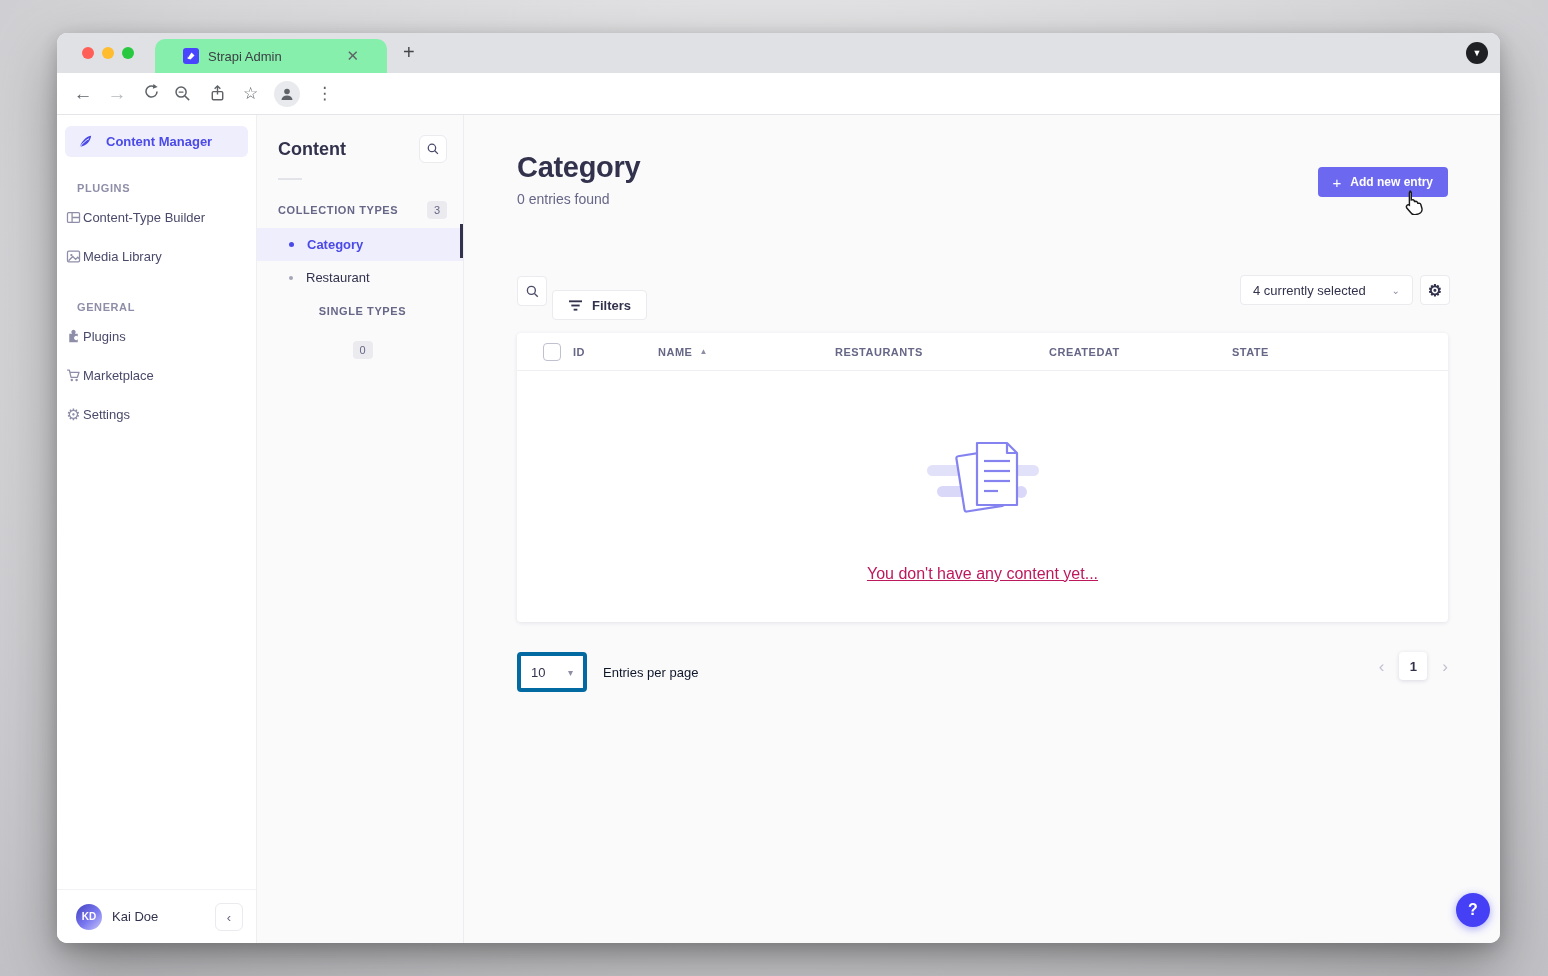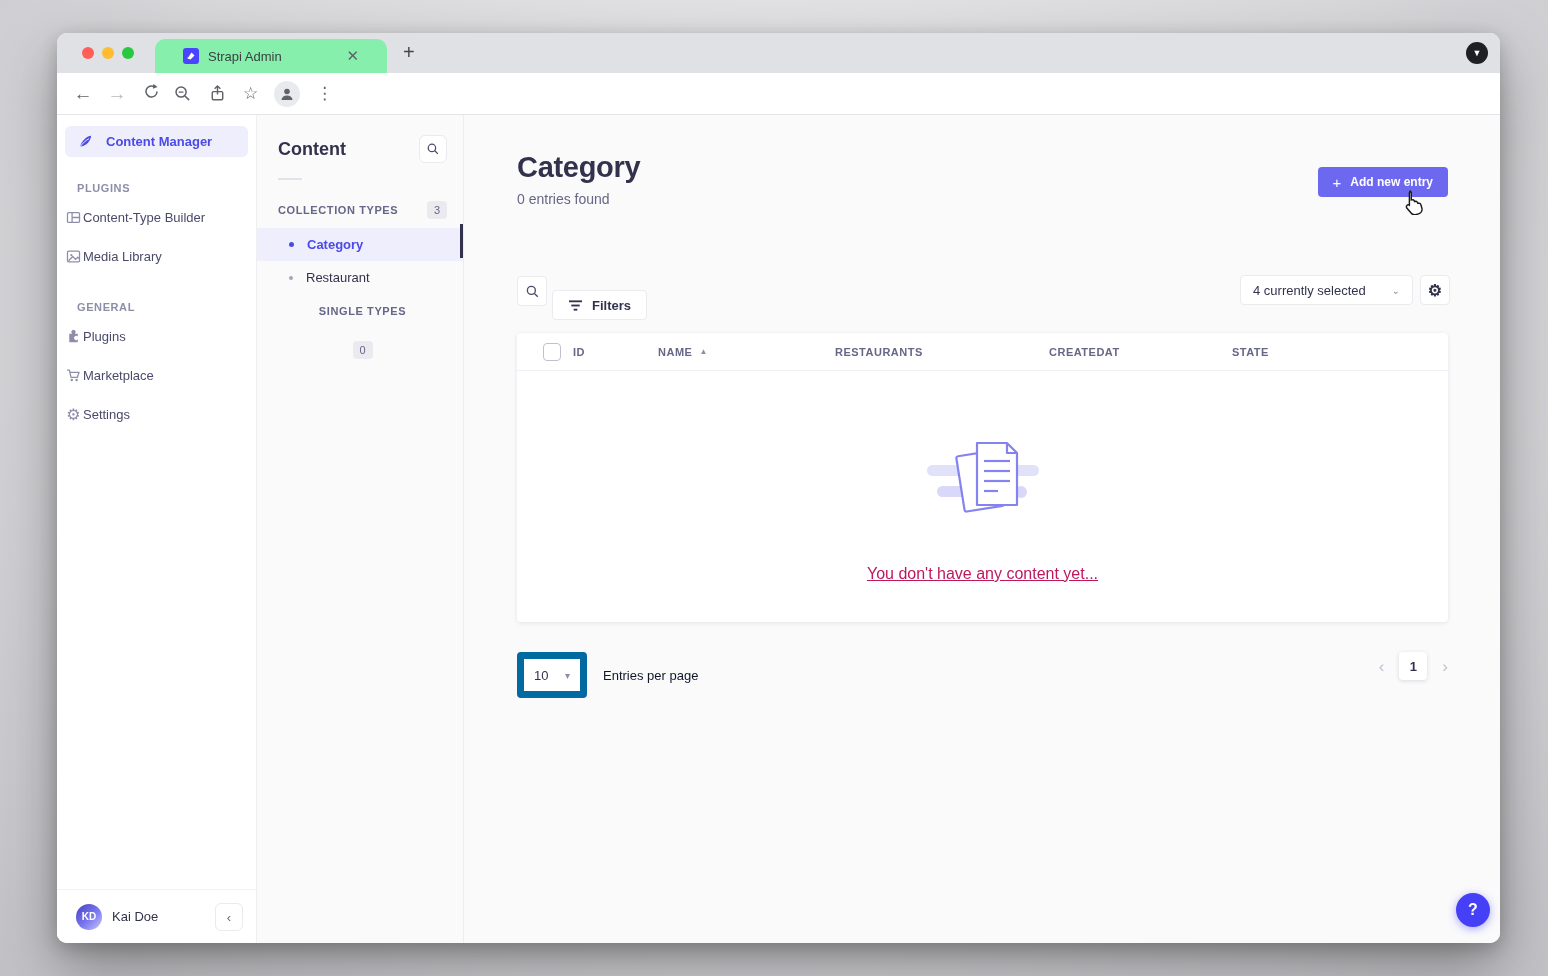--- a/index.html
+++ b/index.html
@@ -122,21 +122,21 @@
     background:#fff; border-radius:4px; box-shadow:0 1px 4px rgba(33,33,82,.1);
   }
   .thead { display:grid; grid-template-columns:56px 85px 177px 214px 183px 1fr; align-items:center; height:37px; }
   .th { font-size:11px; font-weight:bold; letter-spacing:.5px; color:#666687; display:flex; align-items:center; gap:7px; }
   .checkbox { width:18px; height:18px; border:1px solid #c0c0cf; border-radius:4px; background:#fff; margin-left:26px; }
   .sort-caret { font-size:8px; color:#8e8ea9; }
   .thead-divider { height:1px; background:#f0f0f4; }
   .empty-wrap { display:flex; flex-direction:column; align-items:center; padding-top:60px; }
   .empty-text { font-size:16px; color:#be185d; margin-top:38px;text-decoration:underline; }
   .pager-left { position:absolute; left:53px; top:537px; display:flex; align-items:center; gap:16px; }
-  .psize { width:70px; height:28px; background:#fff; border:7px solid #0369a1; border-radius:4px; display:flex; align-items:center; justify-content:space-between; padding:16px 10px; font-size:13px; color:#32324d; }
+  .psize { width:70px; height:28px; background:#fff; border:4px solid #0369a1; border-radius:4px; display:flex; align-items:center; justify-content:space-between; padding:16px 10px; font-size:13px; color:#32324d; }
   .pager-label { font-size:13px; color:#0f172a; }
   .pager-right { position:absolute; right:52px; top:537px; display:flex; align-items:center; gap:15px; }
   .pg-arrow { color:#c0c0cf; font-size:17px; line-height:1; }
   .pg-num { width:28px; height:28px; background:#fff; border-radius:4px; box-shadow:0 1px 4px rgba(33,33,82,.15); display:flex; align-items:center; justify-content:center; font-size:13px; font-weight:bold; color:#32324d; }
   .help-btn {
     position:absolute; right:10px; bottom:16px; width:34px; height:34px; border-radius:50%;
     background:#4540f5; color:#fff; font-size:16px; font-weight:bold;
     display:flex; align-items:center; justify-content:center; box-shadow:0 2px 8px rgba(69,64,245,.45);
   }
   .cursor-overlay { position:absolute; left:936px; top:74px; pointer-events:none; }

